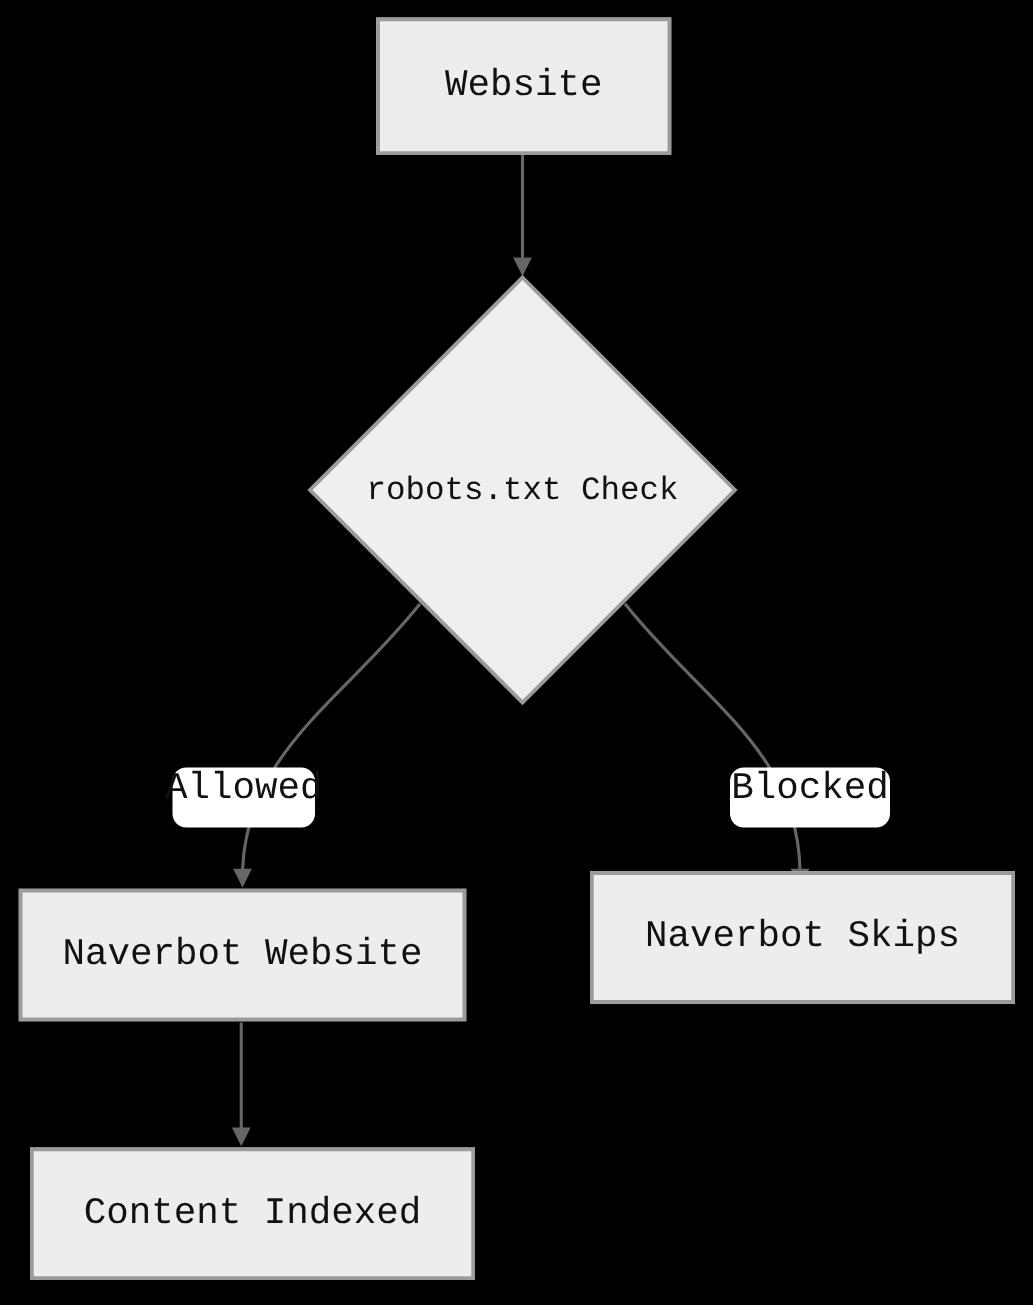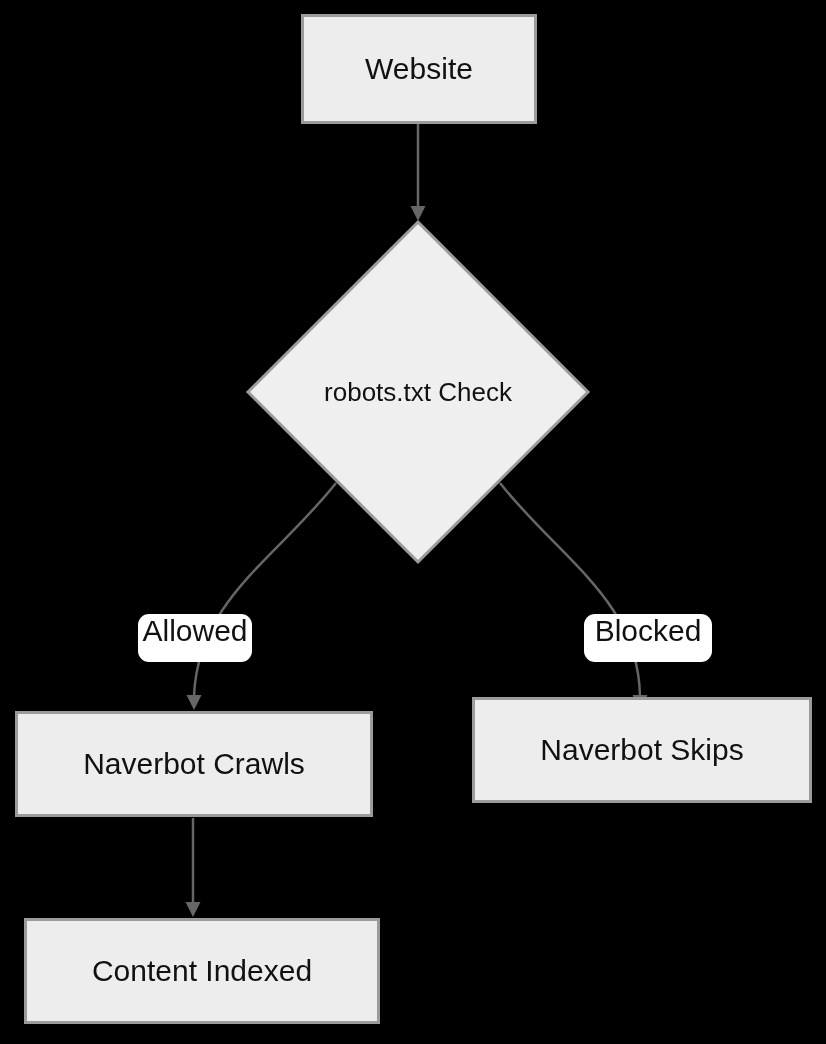--- a/index.html
+++ b/index.html
@@ -6,21 +6,21 @@
     margin: 0;
     padding: 0;
     background: #000000;
   }
   .stage {
     position: relative;
     width: 826px;
     height: 1044px;
     background: #000000;
     overflow: hidden;
-    font-family: Liberation Sans, sans-serif;
+    font-family: Liberation Mono, monospace;
   }
   .edges-svg {
     position: absolute;
     left: 0;
     top: 0;
     width: 826px;
     height: 1044px;
   }
   .node {
     position: absolute;
@@ -105,21 +105,21 @@
 
   <div class="edge-label label-allowed">
     <span>Allowed</span>
   </div>
 
   <div class="edge-label label-blocked">
     <span>Blocked</span>
   </div>
 
   <div class="node node-crawls">
-    <span>Naverbot Crawls</span>
+    <span>Naverbot Website</span>
   </div>
 
   <div class="node node-skips">
     <span>Naverbot Skips</span>
   </div>
 
   <div class="node node-indexed">
     <span>Content Indexed</span>
   </div>
 

